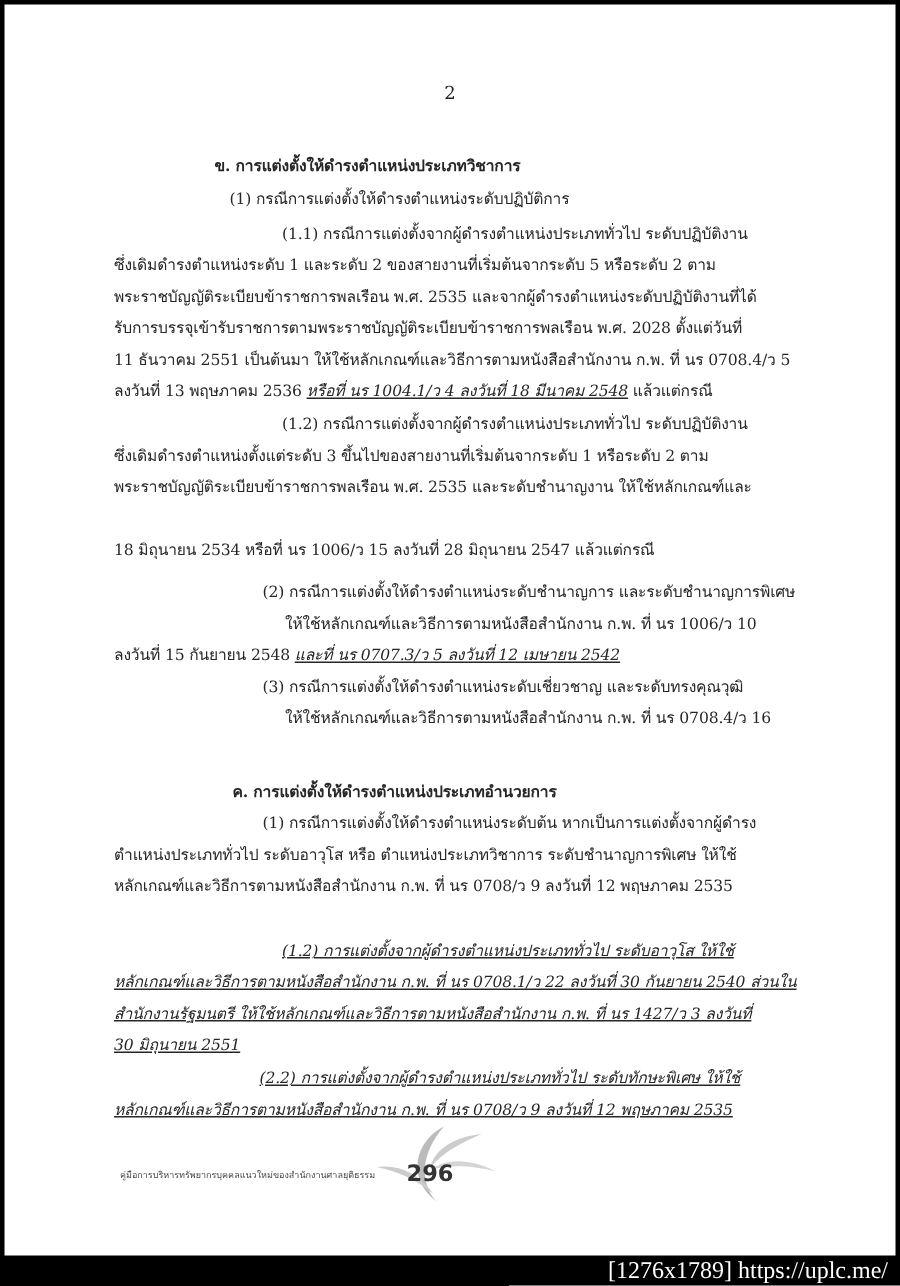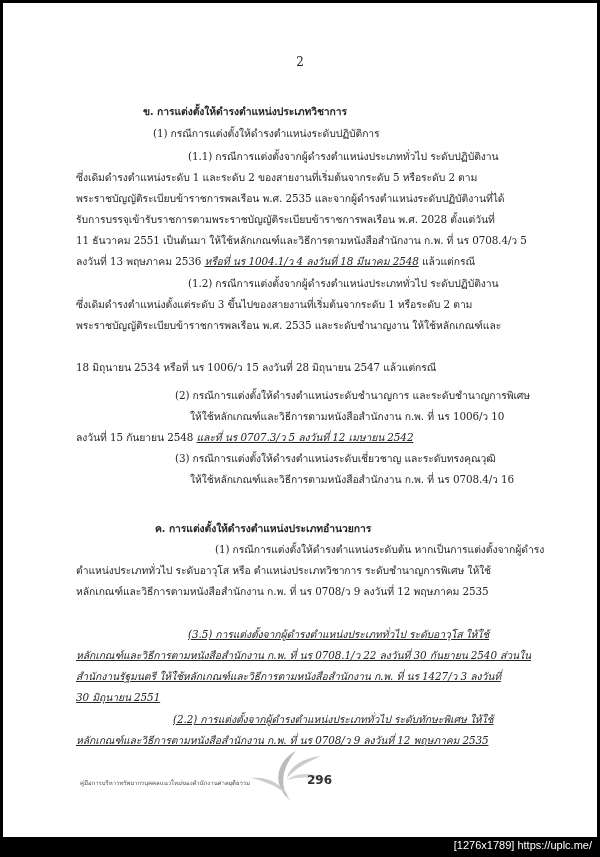--- a/index.html
+++ b/index.html
@@ -10,22 +10,22 @@
   .page {
     position: absolute; left: 3px; top: 3px; width: 594px; height: 834px;
     background: #fff; color: #222;
   }
   .pnum { position: absolute; left: 0; width: 594px; top: 52px; text-align: center; font-size: 12px; }
   .line { position: absolute; white-space: nowrap; font-size: 10.4px; line-height: 14px; letter-spacing: -0.1px; color: #262626; }
   .b { font-weight: bold; }
   .iu { font-style: italic; text-decoration: underline; }
   .footer-text { position: absolute; left: 77px; top: 775px; font-size: 6px; color: #444; white-space: nowrap; font-family: "DejaVu Sans", sans-serif; }
   .logo { position: absolute; left: 238px; top: 743px; width: 120px; height: 60px; }
-  .logo-num { position: absolute; left: 304px; top: 770px; font-size: 12px; font-weight: bold; color: #333; font-family: "DejaVu Sans", sans-serif; }
-  .watermark { position: absolute; right: 8px; top: 839px; color: #fff; font-size: 11px; font-family: Liberation Sans, sans-serif; white-space: nowrap; }
+  .logo-num { position: absolute; left: 268px; top: 770px; font-size: 15px; font-weight: bold; color: #333; font-family: "DejaVu Sans", sans-serif; }
+  .watermark { position: absolute; right: 8px; top: 839px; color: #fff; font-size: 16px; font-family: Liberation Serif, serif; white-space: nowrap; }
 </style>
 </head>
 <body>
 
 <div class="page">
   <div class="pnum">2</div>
 
   <div class="line b" style="left:140px;top:101px;">ข. การแต่งตั้งให้ดำรงตำแหน่งประเภทวิชาการ</div>
   <div class="line" style="left:150px;top:123px;">(1) กรณีการแต่งตั้งให้ดำรงตำแหน่งระดับปฏิบัติการ</div>
   <div class="line" style="left:185px;top:146px;">(1.1) กรณีการแต่งตั้งจากผู้ดำรงตำแหน่งประเภททั่วไป ระดับปฏิบัติงาน</div>
@@ -38,24 +38,24 @@
   <div class="line" style="left:73px;top:294px;">ซึ่งเดิมดำรงตำแหน่งตั้งแต่ระดับ 3 ขึ้นไปของสายงานที่เริ่มต้นจากระดับ 1 หรือระดับ 2 ตาม</div>
   <div class="line" style="left:73px;top:315px;">พระราชบัญญัติระเบียบข้าราชการพลเรือน พ.ศ. 2535 และระดับชำนาญงาน ให้ใช้หลักเกณฑ์และ</div>
   <div class="line" style="left:73px;top:357px;">18 มิถุนายน 2534  หรือที่ นร 1006/ว 15 ลงวันที่ 28 มิถุนายน 2547 แล้วแต่กรณี</div>
   <div class="line" style="left:172px;top:385px;">(2) กรณีการแต่งตั้งให้ดำรงตำแหน่งระดับชำนาญการ และระดับชำนาญการพิเศษ</div>
   <div class="line" style="left:187px;top:406px;">ให้ใช้หลักเกณฑ์และวิธีการตามหนังสือสำนักงาน ก.พ. ที่ นร 1006/ว 10</div>
   <div class="line" style="left:73px;top:427px;"><span>ลงวันที่ 15 กันยายน 2548 </span><span class="iu">และที่ นร 0707.3/ว 5 ลงวันที่ 12 เมษายน 2542</span></div>
   <div class="line" style="left:172px;top:448px;">(3) กรณีการแต่งตั้งให้ดำรงตำแหน่งระดับเชี่ยวชาญ และระดับทรงคุณวุฒิ</div>
   <div class="line" style="left:187px;top:469px;">ให้ใช้หลักเกณฑ์และวิธีการตามหนังสือสำนักงาน ก.พ. ที่ นร 0708.4/ว 16</div>
 
   <div class="line b" style="left:152px;top:518px;">ค. การแต่งตั้งให้ดำรงตำแหน่งประเภทอำนวยการ</div>
-  <div class="line" style="left:172px;top:539px;margin-left:40px;">(1) กรณีการแต่งตั้งให้ดำรงตำแหน่งระดับต้น หากเป็นการแต่งตั้งจากผู้ดำรง</div>
+  <div class="line" style="left:172px;top:539px;">(1) กรณีการแต่งตั้งให้ดำรงตำแหน่งระดับต้น หากเป็นการแต่งตั้งจากผู้ดำรง</div>
   <div class="line" style="left:73px;top:560px;">ตำแหน่งประเภททั่วไป ระดับอาวุโส หรือ ตำแหน่งประเภทวิชาการ ระดับชำนาญการพิเศษ ให้ใช้</div>
   <div class="line" style="left:73px;top:581px;">หลักเกณฑ์และวิธีการตามหนังสือสำนักงาน ก.พ. ที่ นร 0708/ว 9 ลงวันที่ 12 พฤษภาคม 2535</div>
-  <div class="line iu" style="left:185px;top:624px;">(3.5) การแต่งตั้งจากผู้ดำรงตำแหน่งประเภททั่วไป ระดับอาวุโส  ให้ใช้</div>
+  <div class="line iu" style="left:185px;top:624px;">(1.2) การแต่งตั้งจากผู้ดำรงตำแหน่งประเภททั่วไป ระดับอาวุโส  ให้ใช้</div>
   <div class="line iu" style="left:73px;top:645px;">หลักเกณฑ์และวิธีการตามหนังสือสำนักงาน ก.พ. ที่ นร 0708.1/ว 22 ลงวันที่ 30 กันยายน 2540 ส่วนใน</div>
   <div class="line iu" style="left:73px;top:666px;">สำนักงานรัฐมนตรี ให้ใช้หลักเกณฑ์และวิธีการตามหนังสือสำนักงาน ก.พ. ที่ นร 1427/ว 3 ลงวันที่</div>
   <div class="line iu" style="left:73px;top:687px;">30 มิถุนายน 2551</div>
   <div class="line iu" style="left:170px;top:709px;">(2.2) การแต่งตั้งจากผู้ดำรงตำแหน่งประเภททั่วไป ระดับทักษะพิเศษ ให้ใช้</div>
   <div class="line iu" style="left:73px;top:730px;">หลักเกณฑ์และวิธีการตามหนังสือสำนักงาน ก.พ. ที่ นร 0708/ว 9 ลงวันที่ 12 พฤษภาคม 2535</div>
 
   <div class="footer-text">คู่มือการบริหารทรัพยากรบุคคลแนวใหม่ของสำนักงานศาลยุติธรรม</div>
   <svg class="logo" viewBox="0 0 120 60">
     <path d="M55 5 C35 15 30 40 50 55 C38 42 40 22 55 5 Z" fill="#bbb"></path>
     <path d="M80 10 C60 12 48 22 46 32 C55 22 66 16 80 10 Z" fill="#ccc"></path>

